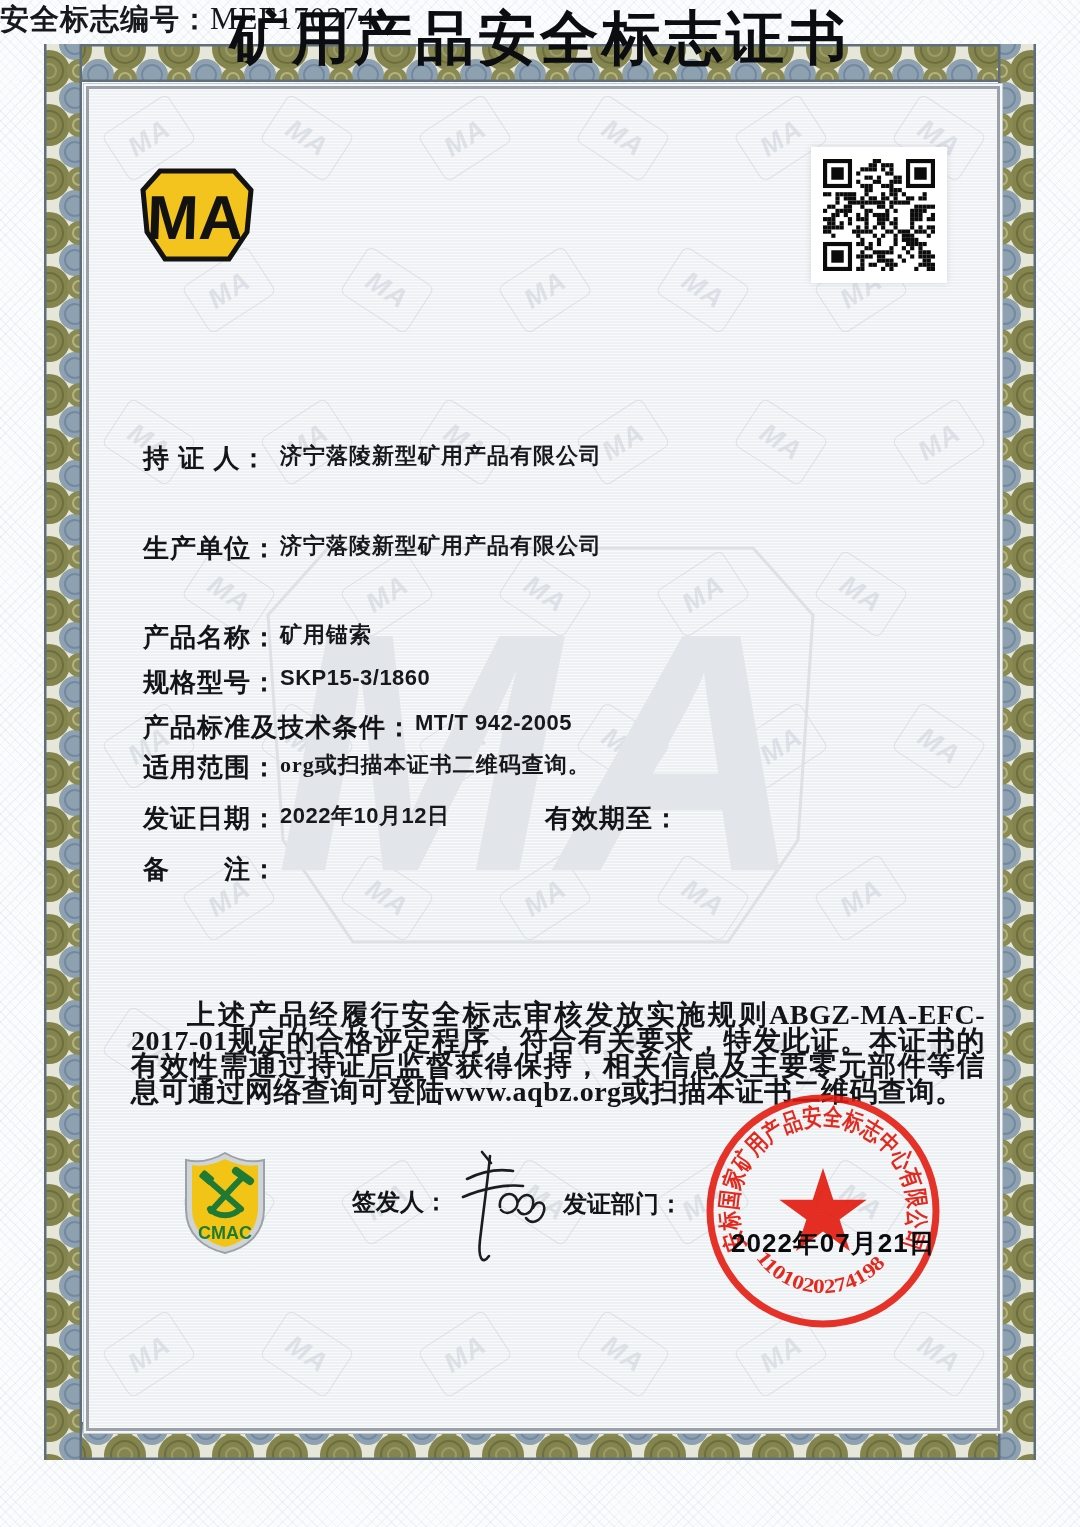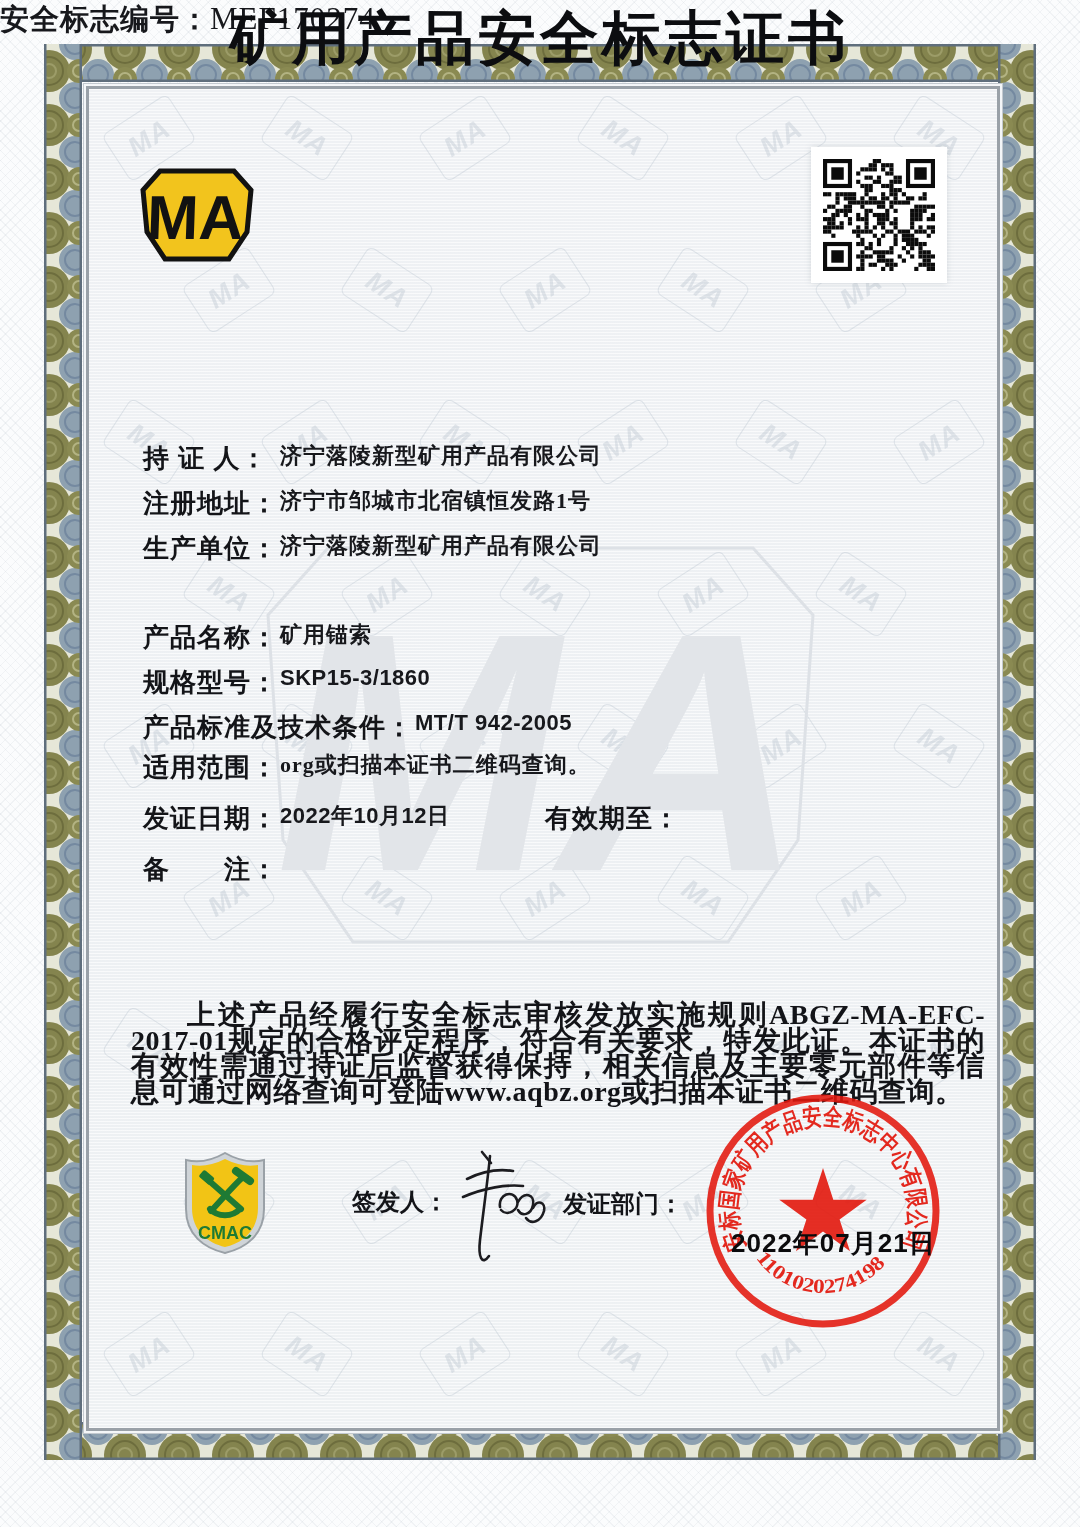--- a/index.html
+++ b/index.html
@@ -481,24 +481,20 @@
         </g>
     </svg>
   </div>
 
   <div class="title z2 layer" style="inset:auto;left:0;right:0">矿用产品安全标志证书</div>
 
   <div class="row z2" style="top:441px">
     <span class="flabel">持 证 人：</span>
     <span class="fvalue">济宁落陵新型矿用产品有限公司</span>
   </div>
-  <div class="row z2" style="top:486px">
-    <span class="flabel">注册地址：</span>
-    <span class="fvalue">济宁市邹城市北宿镇恒发路1号</span>
-  </div>
   <div class="row z2" style="top:531px">
     <span class="flabel">生产单位：</span>
     <span class="fvalue">济宁落陵新型矿用产品有限公司</span>
   </div>
   <div class="row z2" style="top:620px">
     <span class="flabel">产品名称：</span>
     <span class="fvalue">矿用锚索</span>
   </div>
   <div class="row z2" style="top:665px">
     <span class="flabel">规格型号：</span>

